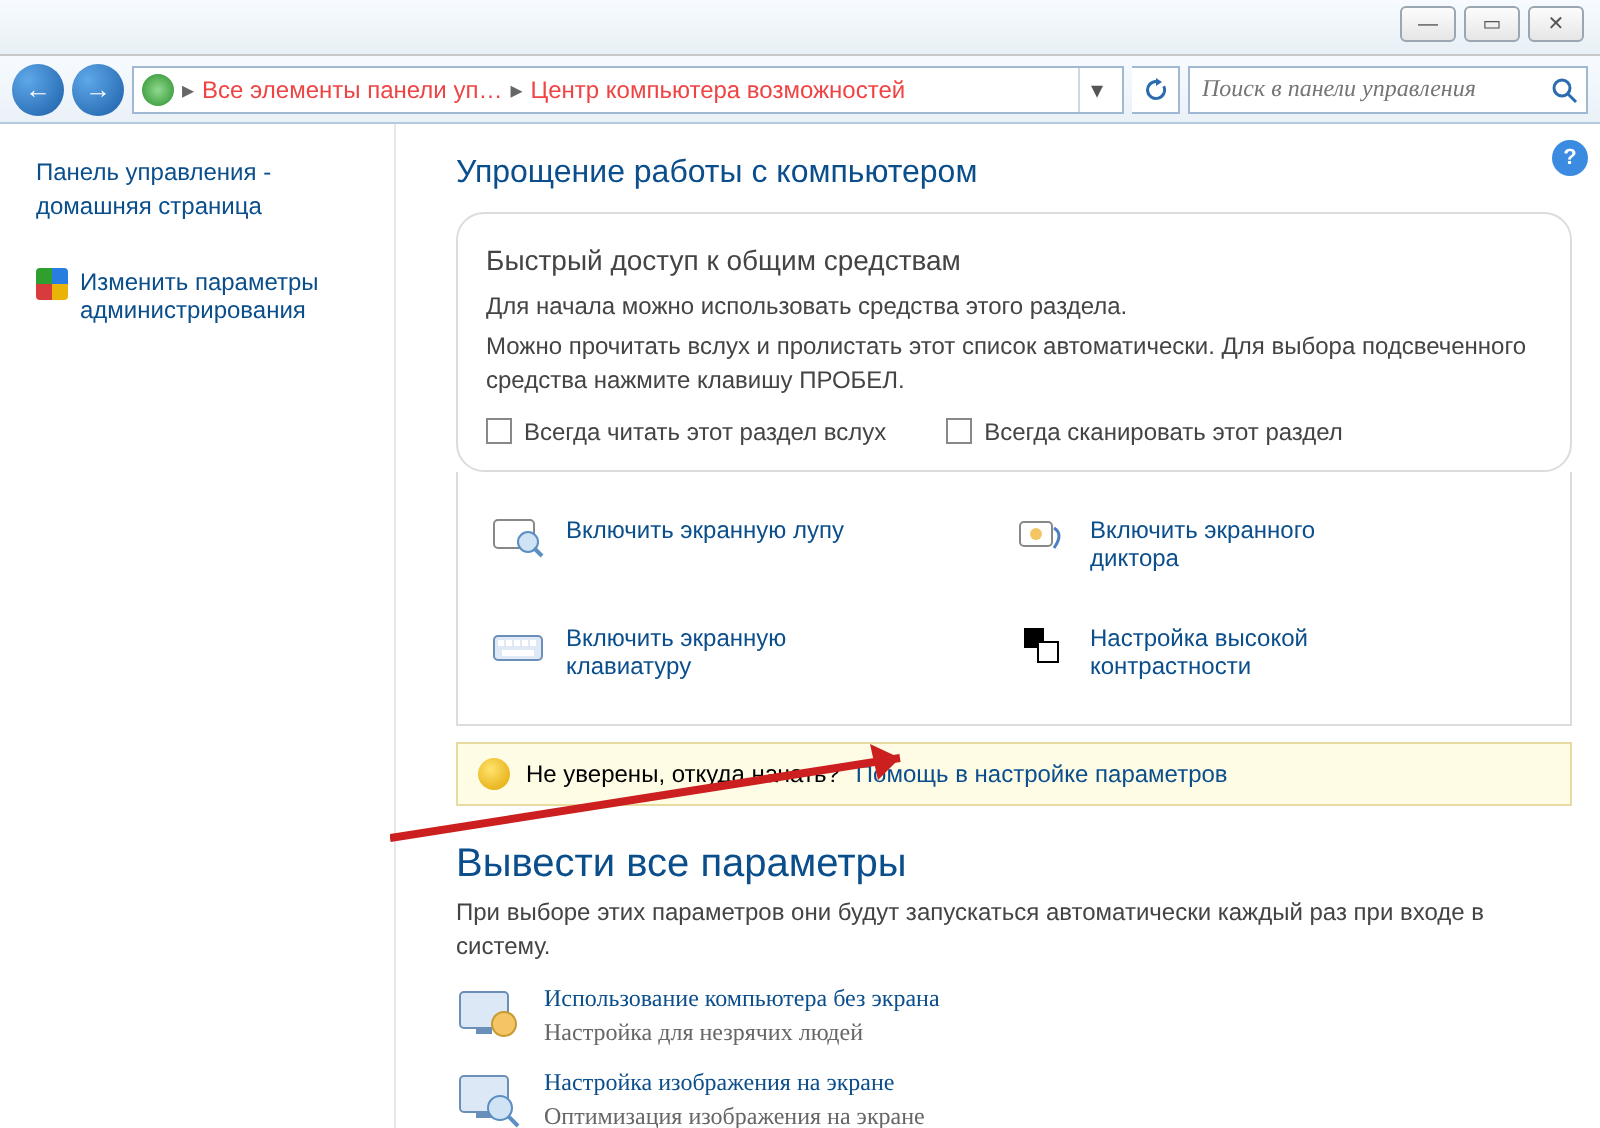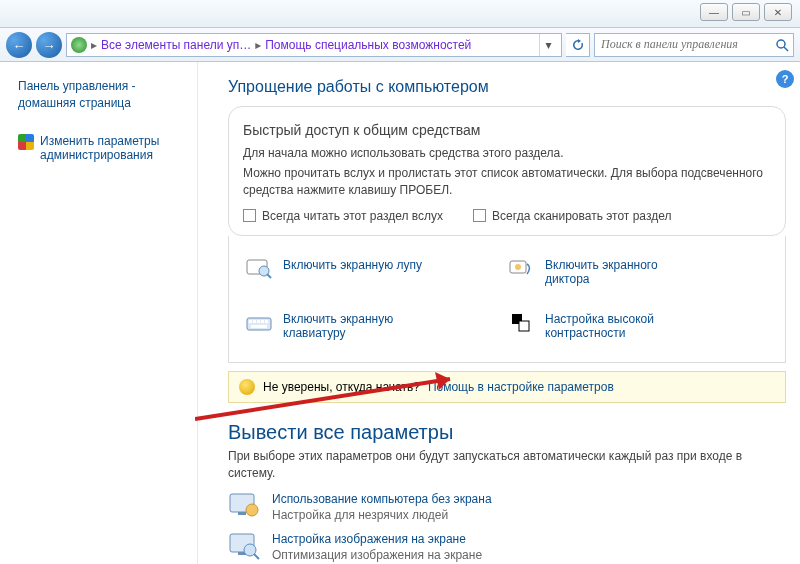--- a/index.html
+++ b/index.html
@@ -50,21 +50,21 @@
     background:#fff;
     display:flex;align-items:center;
     padding:0 4px;
     gap:4px;
     overflow:hidden;
   }
   .addr-icon {
     width:16px;height:16px;border-radius:50%;
     background: radial-gradient(#8fd98f,#2a8f2a);
   }
-  .crumb { color:#6d28d9;white-space:nowrap; }
+  .crumb { color:#ef4444;white-space:nowrap; }
   .arrow-sep { color:#666; }
   .addr-drop {
     width:18px;height:22px;border-left:1px solid #cfd8e0;
     display:flex;align-items:center;justify-content:center;color:#555;
   }
   .refresh-btn {
     width:24px;height:24px;border:1px solid #9fb9d3;border-left:none;
     background:#fff;display:flex;align-items:center;justify-content:center;
   }
   .search-box {
@@ -114,21 +114,21 @@
   }
   .tool a { color:#0b4e8c;text-decoration:none; }
   .info-bar {
     background:#fffce5;border:1px solid #e8dba0;
     padding:7px 10px;display:flex;align-items:center;gap:8px;
     margin-top:8px;
   }
   .bulb-icon { width:16px;height:16px;border-radius:50%;
     background:radial-gradient(circle at 40% 35%,#ffe36e,#e0a400); }
   .info-bar .link { color:#0b4e8c; }
-  .param-row { display:flex;gap:10px;align-items:flex-start;margin:6px 0 10px; }
+  .param-row { display:flex;gap:10px;align-items:flex-end;margin:6px 0 10px;font-family:Liberation Serif, serif; }
   .param-icon {
     width:34px;height:30px;flex-shrink:0;
     display:flex;align-items:center;justify-content:center;
   }
   .monitor-svg { display:block; }
   .param-row a { color:#0b4e8c;text-decoration:none; }
   .param-row .sub { color:#666;margin-top:2px; }
   .red-arrow {
     position:absolute;left:-3px;top:302px;width:280px;height:60px;pointer-events:none;
   }
@@ -143,21 +143,21 @@
 </div>
 
 <div class="navbar">
   <div class="nav-btn">←</div>
   <div class="nav-btn">→</div>
   <div class="addrbar">
     <span class="addr-icon"></span>
     <span class="arrow-sep">▸</span>
     <span class="crumb">Все элементы панели уп…</span>
     <span class="arrow-sep">▸</span>
-    <span class="crumb">Помощь специальных возможностей</span>
+    <span class="crumb">Центр компьютера возможностей</span>
     <div style="flex:1"></div>
     <div class="addr-drop">▾</div>
   </div>
   <div class="refresh-btn">
     <svg width="14" height="14" viewBox="0 0 14 14">
         <path d="M7 2a5 5 0 1 0 4.5 2.8l-1.3.7A3.5 3.5 0 1 1 7 3.5V5l3-2-3-2v1z" fill="#2b6cb0"></path>
       </svg>
   </div>
   <div class="search-box">
     <input placeholder="Поиск в панели управления" style="">

